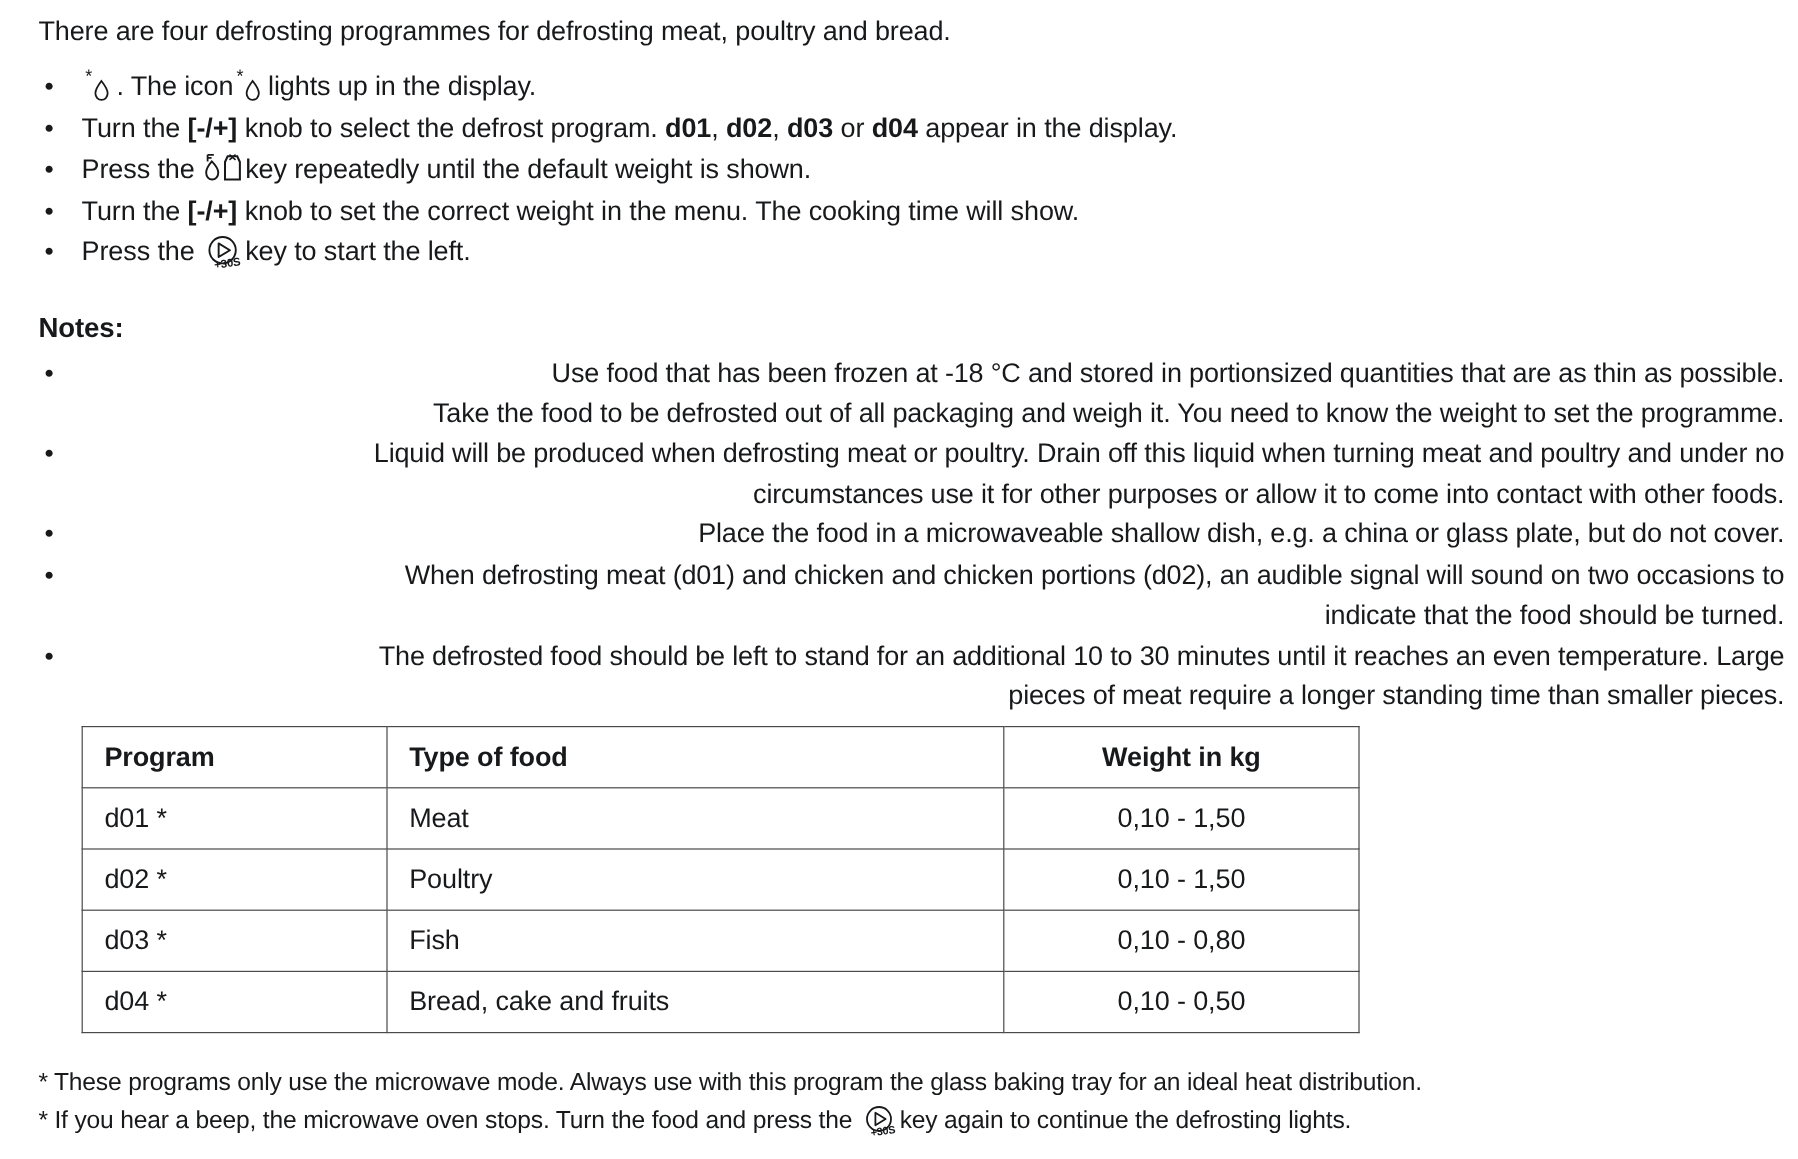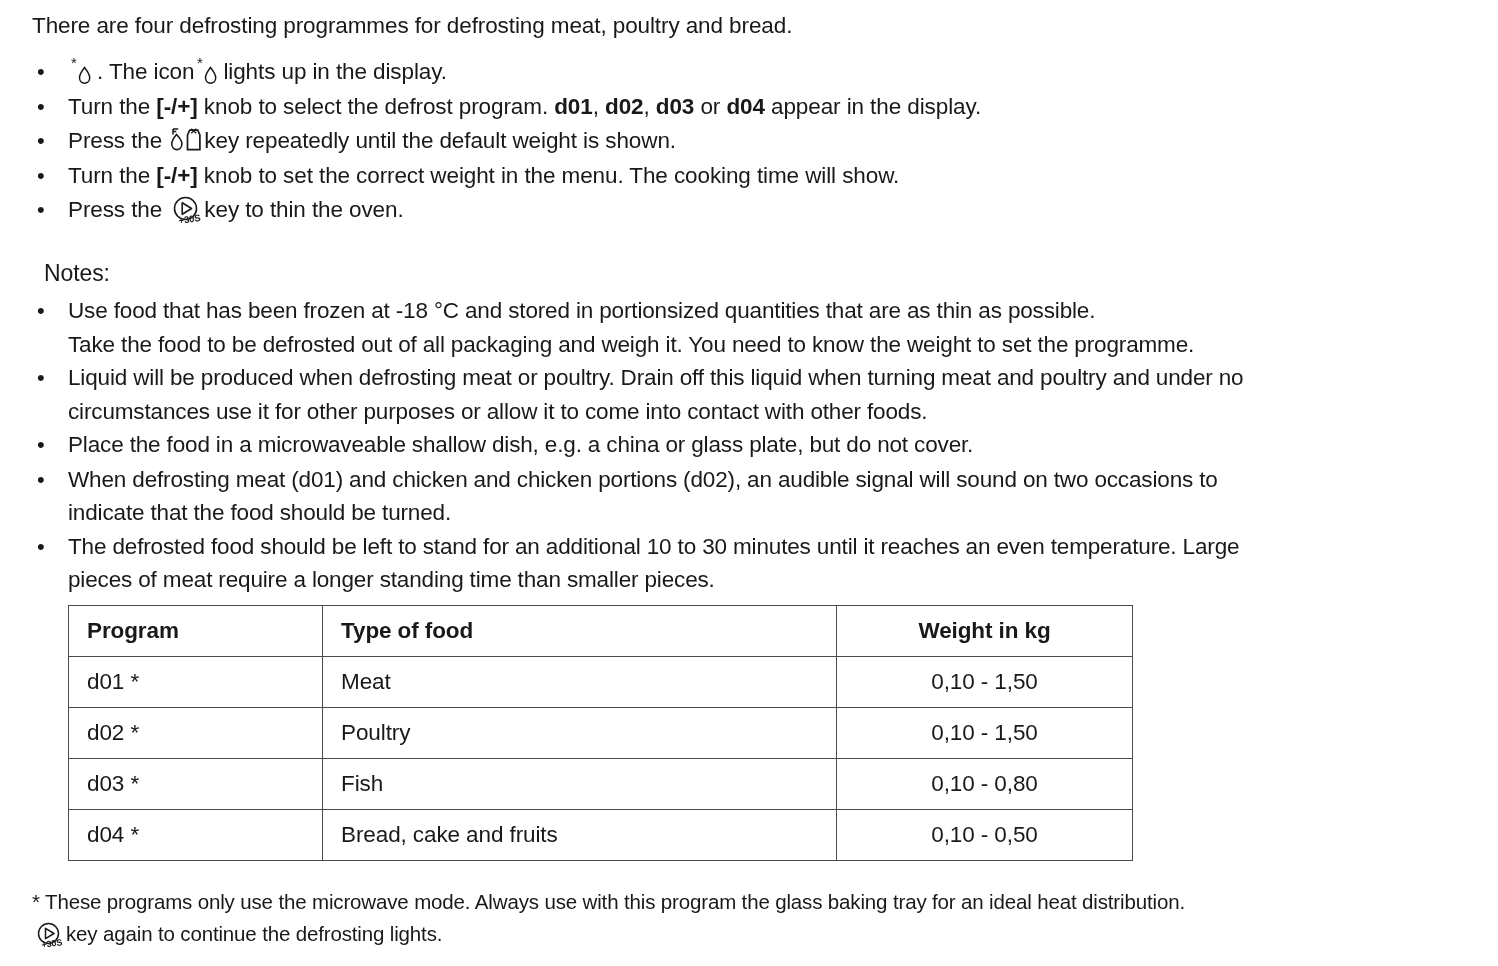--- a/index.html
+++ b/index.html
@@ -57,42 +57,42 @@
     line-height: 34.5px;
     padding-left: 5px;
   }
   .step-text { flex: 1 1 auto; }
 
   b, .bold { font-weight: 700; }
 
   
   .notes-heading {
     position: absolute;
-    left: 44px;
+    left: 32px;
     top: 260px;
     font-size: 23px;
-    font-weight: 400;
+    font-weight: 700;
     letter-spacing: -0.1px;
   }
 
   .notes {
     position: absolute;
     left: 32px;
     top: 294px;
     width: 1455px;
   }
   .note-row {
     display: flex;
     align-items: flex-start;
     font-size: 22.5px;
     line-height: 33.5px;
     letter-spacing: -0.15px;
   }
   .note-text { flex: 1 1 auto; }
-  .note-text .ln { display: block; white-space: nowrap; }
+  .note-text .ln { display: block; white-space: nowrap; text-align: right; }
 
   
   .prog-table {
     position: absolute;
     left: 68px;
     top: 605px;
     width: 1064px;
     border-collapse: collapse;
     table-layout: fixed;
   }
@@ -200,21 +200,21 @@
       <span class="bullet">•</span>
       <span class="step-text"><span>Turn the</span> <b>[-/+]</b> <span>knob to set the correct weight in the menu. The cooking time will show.</span></span>
     </div>
 
     <div class="step-row">
       <span class="bullet">•</span>
       <span class="step-text"><span>Press the</span> <span class="icon icon-start"><svg viewBox="0 0 34 30">
               <circle cx="15.5" cy="12.5" r="11" fill="none" stroke="#18191b" stroke-width="1.6"></circle>
               <path d="M12.2 6.8 L21.6 12.5 L12.2 18.2 Z" fill="none" stroke="#18191b" stroke-width="1.6" stroke-linejoin="round"></path>
               <text x="9" y="28" font-size="9.5" font-family="Liberation Sans, sans-serif" font-weight="700" fill="#18191b" transform="rotate(-8 9 28)">+30S</text>
-            </svg></span><span>key to thin the oven.</span></span>
+            </svg></span><span>key to start the left.</span></span>
     </div>
   </div>
 
   <div class="notes-heading">Notes:</div>
 
   <div class="notes">
     <div class="note-row">
       <span class="bullet">•</span>
       <span class="note-text">
         <span class="ln">Use food that has been frozen at -18 °C and stored in portionsized quantities that are as thin as possible.</span>
@@ -277,20 +277,20 @@
       <tr>
         <td class="col-prog">d04 *</td>
         <td class="col-food">Bread, cake and fruits</td>
         <td class="col-weight">0,10 - 0,50</td>
       </tr>
     </tbody>
   </table>
 
   <div class="footnotes">
     <div class="footnote">* These programs only use the microwave mode. Always use with this program the glass baking tray for an ideal heat distribution.</div>
-    <div class="footnote"> <span class="icon icon-start-sm"><svg viewBox="0 0 32 28">
+    <div class="footnote"><span>* If you hear a beep, the microwave oven stops. Turn the food and press the</span> <span class="icon icon-start-sm"><svg viewBox="0 0 32 28">
             <circle cx="14.5" cy="11.5" r="10" fill="none" stroke="#18191b" stroke-width="1.5"></circle>
             <path d="M11.5 6.3 L20 11.5 L11.5 16.7 Z" fill="none" stroke="#18191b" stroke-width="1.5" stroke-linejoin="round"></path>
             <text x="8" y="26" font-size="9" font-family="Liberation Sans, sans-serif" font-weight="700" fill="#18191b" transform="rotate(-8 8 26)">+30S</text>
           </svg></span><span>key again to continue the defrosting lights.</span></div>
   </div>
 
 </div>
 
 </body></html>

